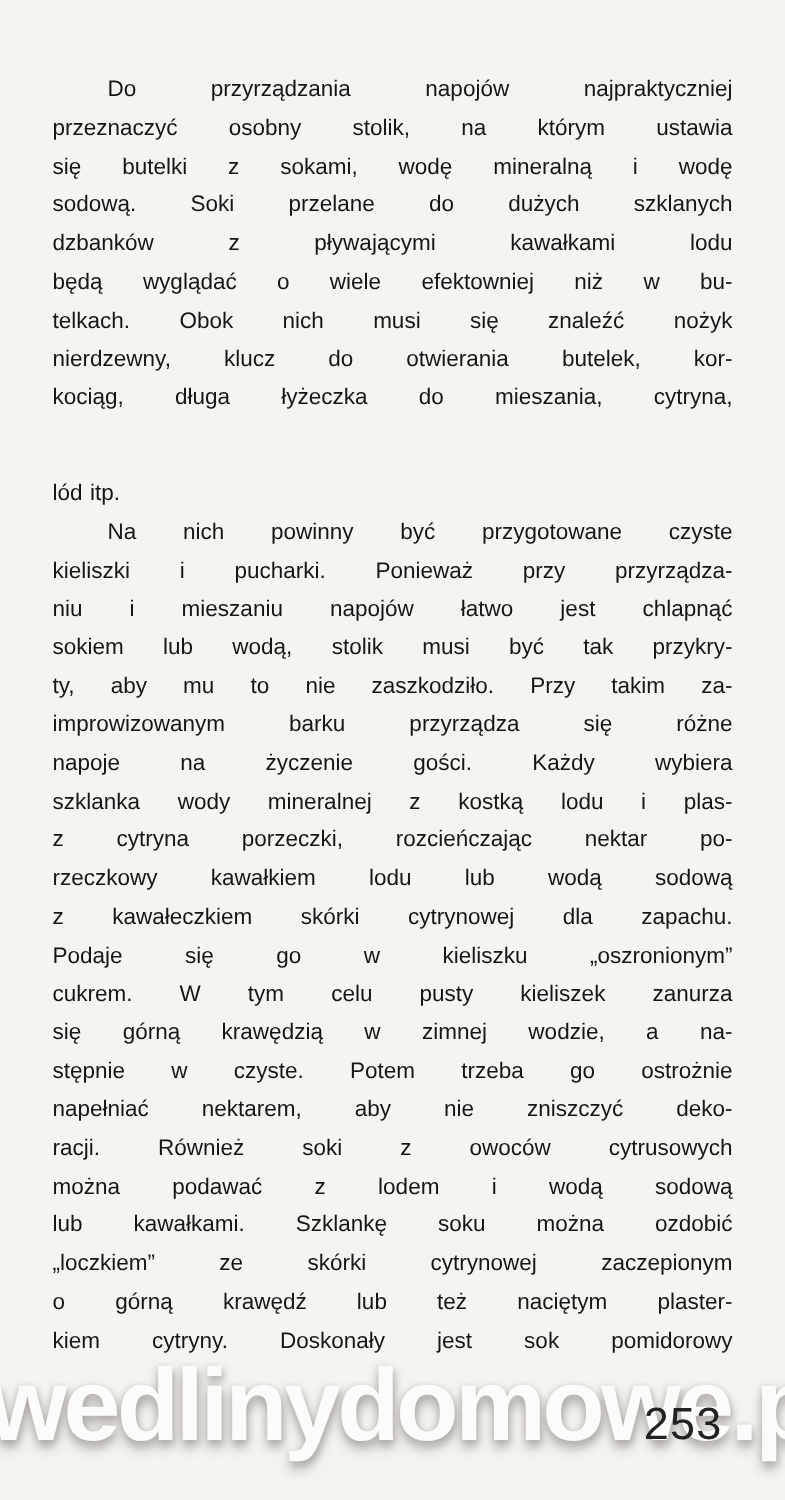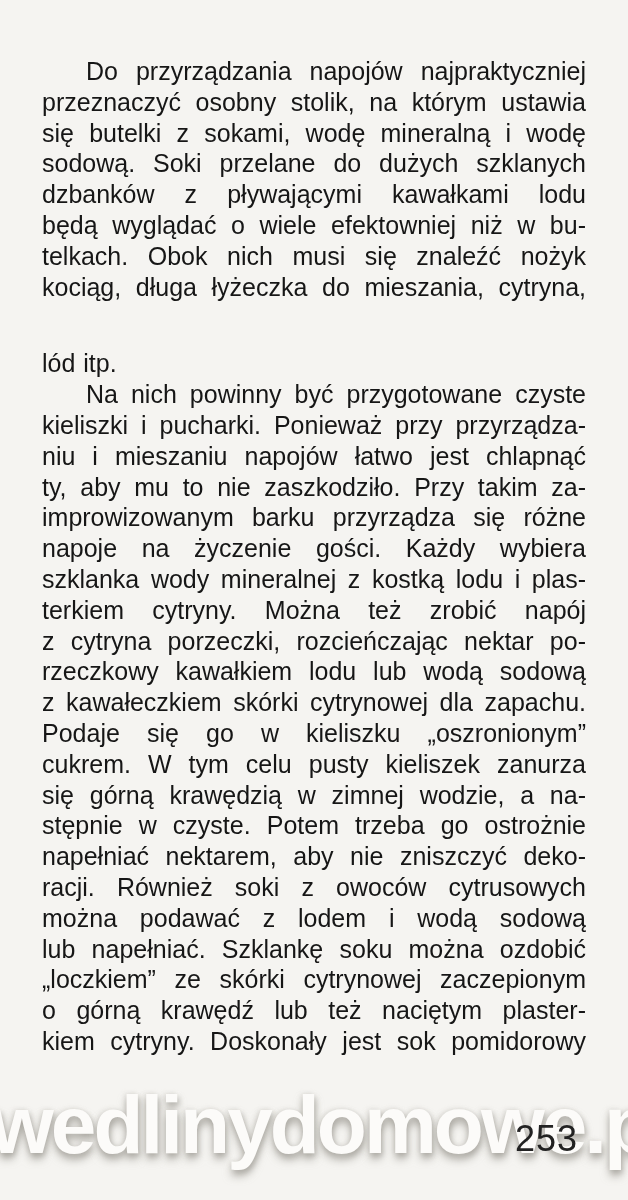--- a/index.html
+++ b/index.html
@@ -13,21 +13,21 @@
     background: #f5f4f1;
     overflow: hidden;
     font-family: "Liberation Sans", "DejaVu Sans", sans-serif;
   }
   .text-block {
     position: absolute;
     top: 56px;
     left: 42px;
     width: 544px;
     color: #161616;
-    font-size: 25px;
+    font-size: 18px;
     font-weight: 500;
   }
   .line {
     height: 30.8px;
     line-height: 30.8px;
     text-align: justify;
     text-align-last: justify;
     word-spacing: 1px;
     white-space: normal;
   }
@@ -67,40 +67,41 @@
 
 <div class="page">
   <div class="text-block" id="text-block">
       <div class="line indent">Do przyrządzania napojów najpraktyczniej</div>
       <div class="line">przeznaczyć osobny stolik, na którym ustawia</div>
       <div class="line">się butelki z sokami, wodę mineralną i wodę</div>
       <div class="line">sodową. Soki przelane do dużych szklanych</div>
       <div class="line">dzbanków z pływającymi kawałkami lodu</div>
       <div class="line">będą wyglądać o wiele efektowniej niż w bu-</div>
       <div class="line">telkach. Obok nich musi się znaleźć nożyk</div>
+      <div class="line">nierdzewny, klucz do otwierania butelek, kor-</div>
       <div class="line">kociąg, długa łyżeczka do mieszania, cytryna,</div>
       <div class="line flush">lód itp.</div>
       <div class="line indent">Na nich powinny być przygotowane czyste</div>
       <div class="line">kieliszki i pucharki. Ponieważ przy przyrządza-</div>
       <div class="line">niu i mieszaniu napojów łatwo jest chlapnąć</div>
+      <div class="line">sokiem lub wodą, stolik musi być tak przykry-</div>
       <div class="line">ty, aby mu to nie zaszkodziło. Przy takim za-</div>
       <div class="line">improwizowanym barku przyrządza się różne</div>
       <div class="line">napoje na życzenie gości. Każdy wybiera</div>
       <div class="line">szklanka wody mineralnej z kostką lodu i plas-</div>
-      <div class="line">terkiem cytryny. Można też zrobić napój</div>
       <div class="line">z cytryna porzeczki, rozcieńczając nektar po-</div>
       <div class="line">rzeczkowy kawałkiem lodu lub wodą sodową</div>
       <div class="line">z kawałeczkiem skórki cytrynowej dla zapachu.</div>
       <div class="line">Podaje się go w kieliszku „oszronionym”</div>
       <div class="line">cukrem. W tym celu pusty kieliszek zanurza</div>
       <div class="line">się górną krawędzią w zimnej wodzie, a na-</div>
       <div class="line">stępnie w czyste. Potem trzeba go ostrożnie</div>
       <div class="line">napełniać nektarem, aby nie zniszczyć deko-</div>
       <div class="line">racji. Również soki z owoców cytrusowych</div>
       <div class="line">można podawać z lodem i wodą sodową</div>
-      <div class="line">lub napełniać. Szklankę soku można ozdobić</div>
+      <div class="line">lub kawałkami. Szklankę soku można ozdobić</div>
       <div class="line">„loczkiem” ze skórki cytrynowej zaczepionym</div>
       <div class="line">o górną krawędź lub też naciętym plaster-</div>
       <div class="line">kiem cytryny. Doskonały jest sok pomidorowy</div>
     </div>
   <div class="watermark">wedlinydomowe.pl</div>
   <div class="page-number">253</div>
 </div>
 
 </body></html>

